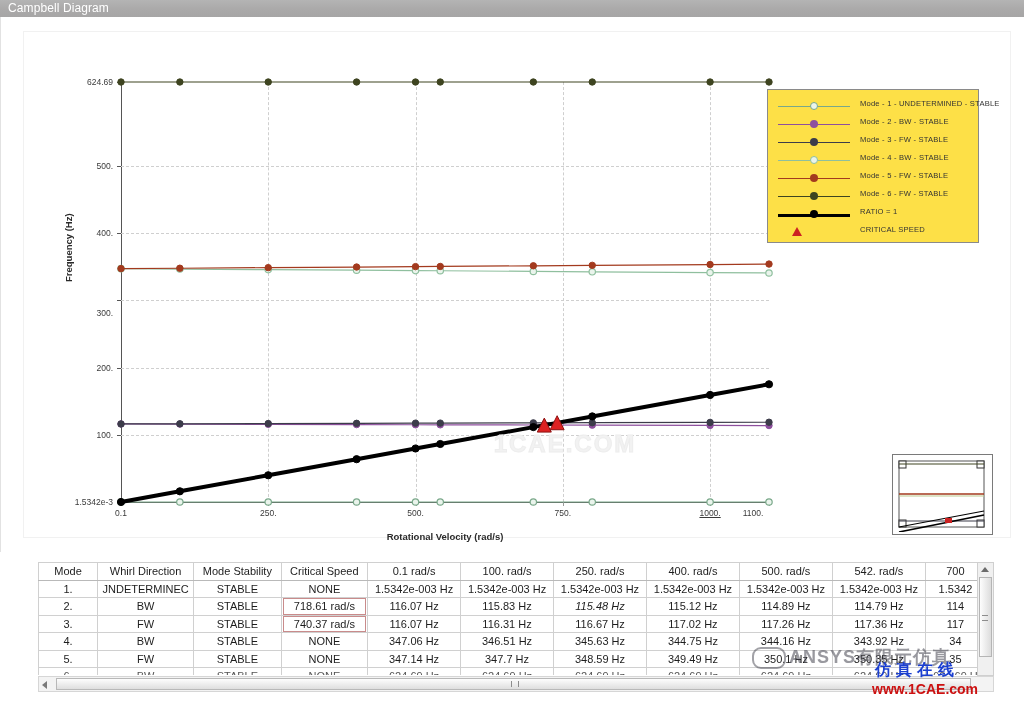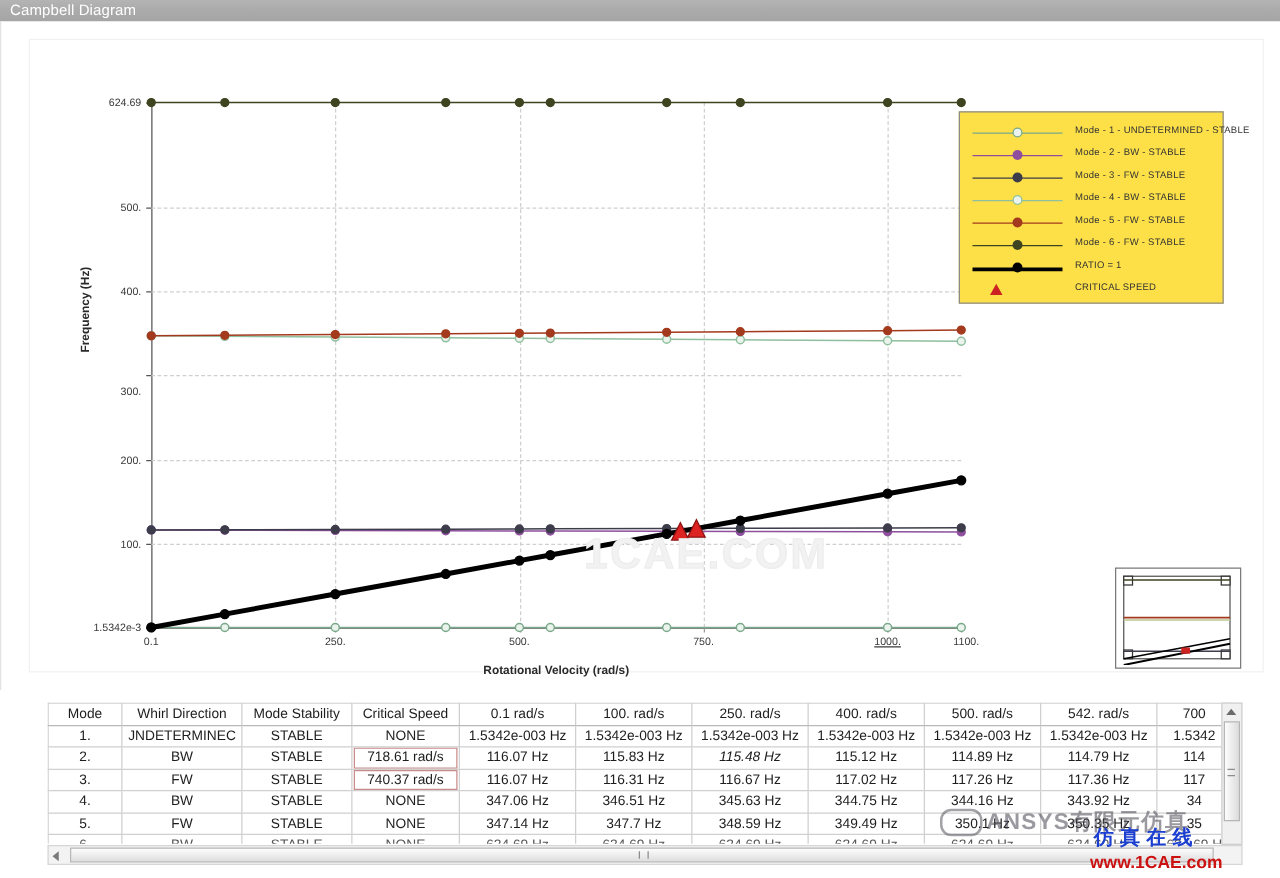--- a/index.html
+++ b/index.html
@@ -66,21 +66,21 @@
   .xlabel{
     position:absolute;left:444px;top:514px;transform:translateX(-50%);
     font-size:9.5px;font-weight:bold;color:#2a2a2a;white-space:nowrap;
   }
 
   .series-svg{position:absolute;left:0;top:0;width:648px;height:420px;overflow:visible;}
 
   
   .wm-plot{
     position:absolute;left:444px;top:362px;transform:translate(-50%,-50%);
-    font-size:34px;font-weight:bold;color:#f2f2f2;letter-spacing:2px;
+    font-size:24px;font-weight:bold;color:#f2f2f2;letter-spacing:2px;
     -webkit-text-stroke:1px #ededed;
     pointer-events:none;user-select:none;white-space:nowrap;
   }
 
   
   .legend{
     position:absolute;left:766px;top:72px;width:210px;height:152px;
     background:#fde047;border:1px solid #8a8a8a;
   }
   .legend-row{position:relative;height:16px;}
@@ -240,21 +240,21 @@
           <div class="xtick" style="left: 0px;">0.1</div>
           <div class="xtick-mark" style="left: 147.227px;"></div>
           <div class="xtick" style="left: 147.227px;">250.</div>
           <div class="xtick-mark" style="left: 294.513px;"></div>
           <div class="xtick" style="left: 294.513px;">500.</div>
           <div class="xtick-mark" style="left: 441.799px;"></div>
           <div class="xtick" style="left: 441.799px;">750.</div>
           <div class="xtick-mark" style="left: 589.086px;"></div>
           <div class="xtick" style="left: 589.086px; text-decoration: underline;">1000.</div>
           <div class="xtick-mark" style="left: 648px;"></div>
-          <div class="xtick" style="left: 652px;">1100.</div>
+          <div class="xtick" style="left: 632px;">1100.</div>
         </div>
       <svg class="series-svg" id="series-svg" viewBox="0 0 648 420" preserveAspectRatio="none">
           <g>
             <polyline points="0,419.99896850597895 58.8555323211201,419.99896850597895 147.2272024729521,419.99896850597895 235.59887262478404,419.99896850597895 294.51331939267203,419.99896850597895 319.257387035185,419.99896850597895 412.342212928448,419.99896850597895 471.256659696336,419.99896850597895 589.0855532321119,419.99896850597895 648,419.99896850597895" fill="none" stroke="#7aa88a" stroke-width="1.2"></polyline>
             <circle cx="0" cy="419.99896850597895" r="3.2" fill="#eaf4ec" stroke="#7aa88a" stroke-width="1.2"></circle>
             <circle cx="58.8555323211201" cy="419.99896850597895" r="3.2" fill="#eaf4ec" stroke="#7aa88a" stroke-width="1.2"></circle>
             <circle cx="147.2272024729521" cy="419.99896850597895" r="3.2" fill="#eaf4ec" stroke="#7aa88a" stroke-width="1.2"></circle>
             <circle cx="235.59887262478404" cy="419.99896850597895" r="3.2" fill="#eaf4ec" stroke="#7aa88a" stroke-width="1.2"></circle>
             <circle cx="294.51331939267203" cy="419.99896850597895" r="3.2" fill="#eaf4ec" stroke="#7aa88a" stroke-width="1.2"></circle>
             <circle cx="319.257387035185" cy="419.99896850597895" r="3.2" fill="#eaf4ec" stroke="#7aa88a" stroke-width="1.2"></circle>

